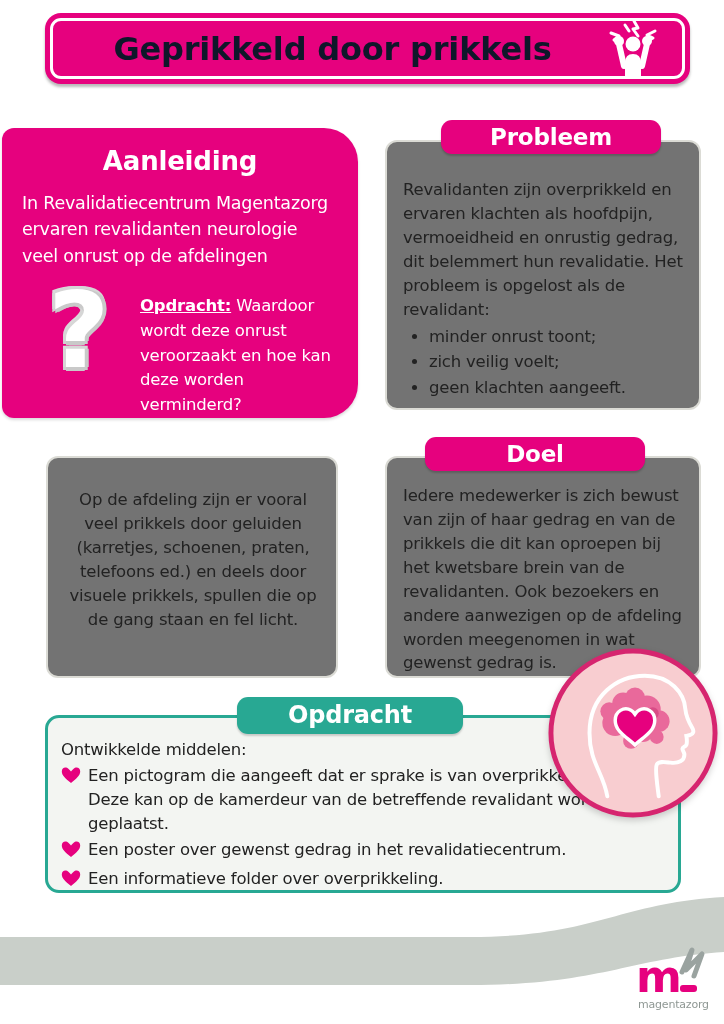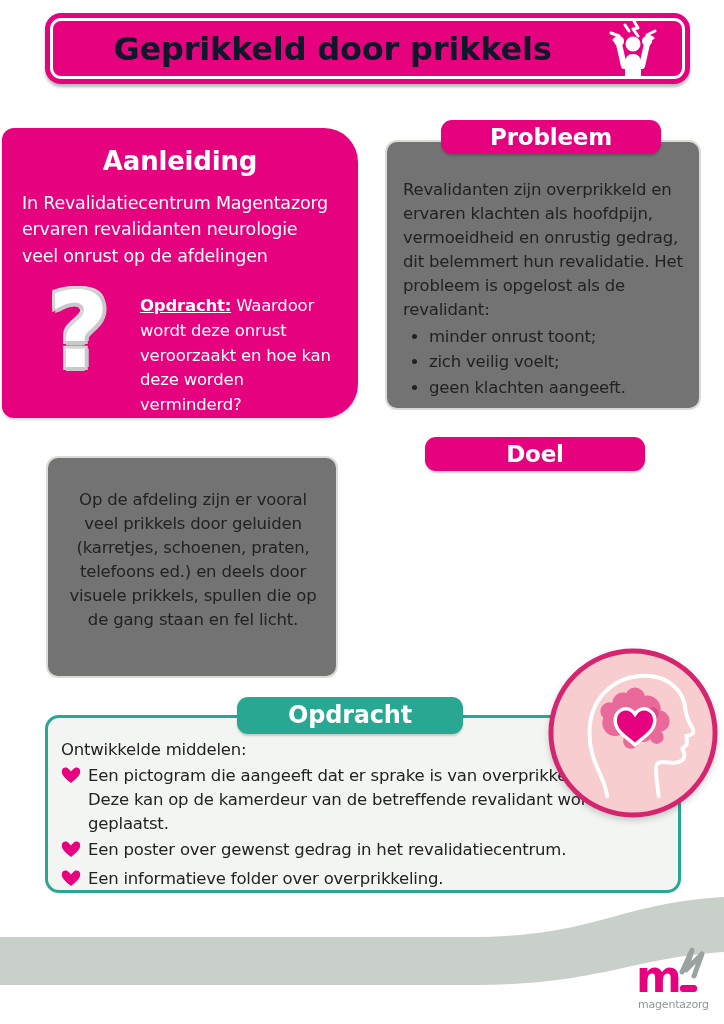--- a/index.html
+++ b/index.html
@@ -114,20 +114,23 @@
       <li>zich veilig voelt;</li>
       <li>geen klachten aangeeft.</li>
     </ul>
   </div>
 
   <div class="graybox box-analyse">
     <div>Op de afdeling zijn er vooral veel prikkels door geluiden (karretjes, schoenen, praten, telefoons ed.) en deels door visuele prikkels, spullen die op de gang staan en fel licht.</div>
   </div>
 
   <div class="banner banner-doel">Doel</div>
+  <div class="graybox box-doel">
+    <div>Iedere medewerker is zich bewust van zijn of haar gedrag en van de prikkels die dit kan oproepen bij het kwetsbare brein van de revalidanten. Ook bezoekers en andere aanwezigen op de afdeling worden meegenomen in wat gewenst gedrag is.</div>
+  </div>
 
   <div class="banner banner-resultaat">Opdracht</div>
   <div class="box-resultaat">
     <div>Ontwikkelde middelen:</div>
     <div class="result-item">
       <span class="hicon">
         <svg width="20" height="18" viewBox="0 0 20 18">
             <path d="M10,17 C4,12 0.8,9 0.8,5.4 C0.8,2.2 3.6,0.6 6,1.8 C7.4,2.5 9,4.4 10,5.6 C11,4.4 12.6,2.5 14,1.8 C16.4,0.6 19.2,2.2 19.2,5.4 C19.2,9 16,12 10,17 Z" fill="#E6017E"></path>
           </svg>
       </span>

